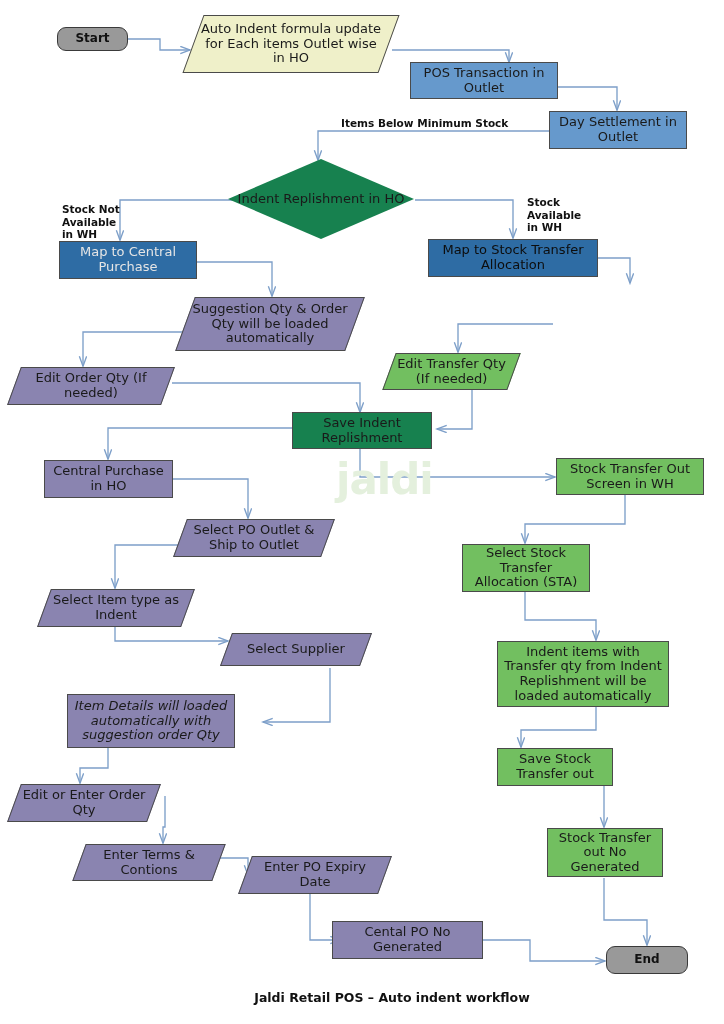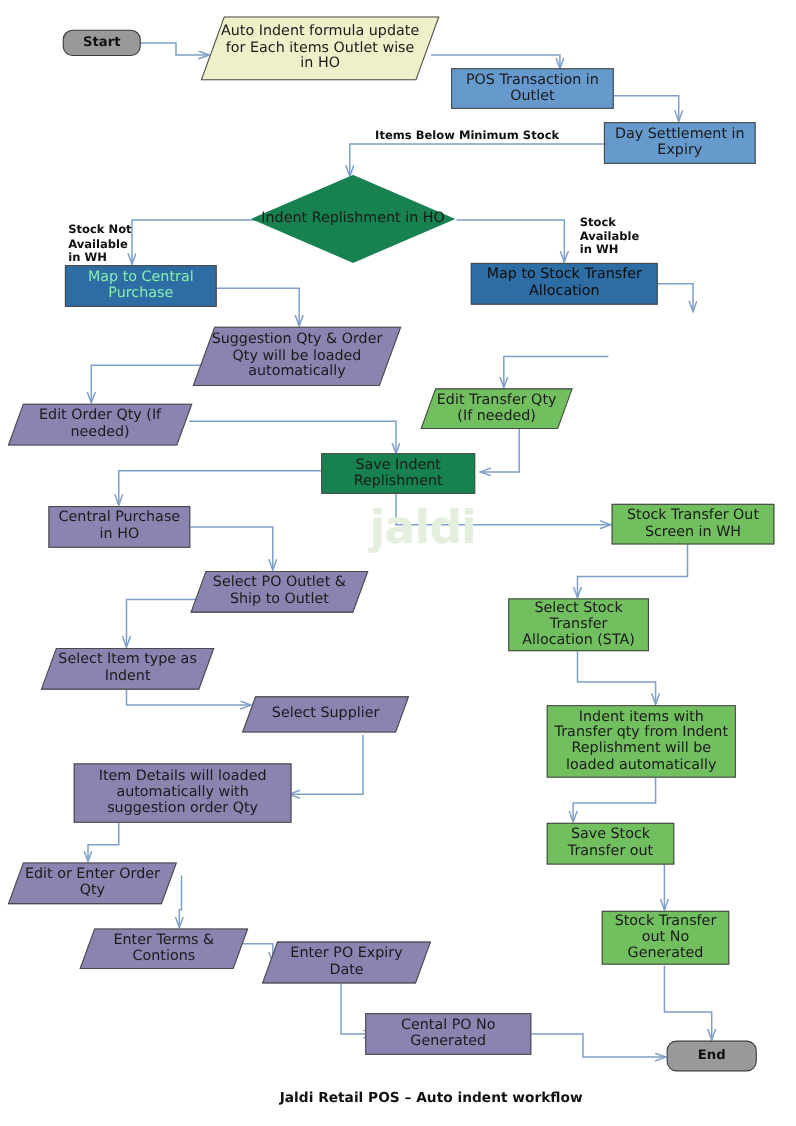--- a/index.html
+++ b/index.html
@@ -163,39 +163,39 @@
   <div class="node para para-cream" style="left:193px;top:15px;width:196px;height:58px;">
     <div class="skew"></div>
     <span class="lbl">Auto Indent formula update for Each items Outlet wise in HO</span>
   </div>
 
   <div class="node rect-blue" style="left:410px;top:62px;width:148px;height:37px;">
     <span>POS Transaction in Outlet</span>
   </div>
 
   <div class="node rect-blue" style="left:549px;top:111px;width:138px;height:38px;">
-    <span>Day Settlement in Expiry</span>
+    <span>Day Settlement in Outlet</span>
   </div>
 
   <div class="edge-label" style="left:341px;top:117px;width:200px;">Items Below Minimum Stock</div>
 
   <div class="node diamond" style="left:228px;top:159px;width:186px;height:80px;">
     <div class="dshape"></div>
     <span class="lbl">Indent Replishment in HO</span>
   </div>
 
   <div class="edge-label" style="left:62px;top:203px;">Stock Not
 Available
 in WH</div>
 
   <div class="edge-label" style="left:527px;top:196px;">Stock
 Available
 in WH</div>
 
-  <div class="node rect-darkblue" style="left:59px;top:241px;width:138px;height:38px;color:#86efac;">
+  <div class="node rect-darkblue" style="left:59px;top:241px;width:138px;height:38px;color:#e5e5e5;">
     <span>Map to Central Purchase</span>
   </div>
 
   <div class="node rect-darkblue" style="left:428px;top:239px;width:170px;height:38px;color:#0d0d0d;">
     <span>Map to Stock Transfer Allocation</span>
   </div>
 
   <div class="node para para-purple" style="left:185px;top:297px;width:170px;height:54px;">
     <div class="skew"></div>
     <span class="lbl">Suggestion Qty &amp; Order Qty will be loaded automatically</span>
@@ -240,21 +240,21 @@
 
   <div class="node para para-purple" style="left:226px;top:633px;width:140px;height:33px;">
     <div class="skew"></div>
     <span class="lbl">Select Supplier</span>
   </div>
 
   <div class="node rect-green" style="left:497px;top:641px;width:172px;height:66px;">
     <span>Indent items with Transfer qty from Indent Replishment will be loaded automatically</span>
   </div>
 
-  <div class="node rect-purple" style="left:67px;top:694px;width:198px;height:54px;">
+  <div class="node rect-purple" style="left:67px;top:694px;width:168px;height:54px;font-style:italic;">
     <span>Item Details will loaded automatically with suggestion order Qty</span>
   </div>
 
   <div class="node rect-green" style="left:463px;top:748px;width:116px;height:38px;margin-left:34px;">
     <span>Save Stock Transfer out</span>
   </div>
 
   <div class="node para para-purple" style="left:14px;top:784px;width:140px;height:38px;">
     <div class="skew"></div>
     <span class="lbl">Edit or Enter Order Qty</span>

